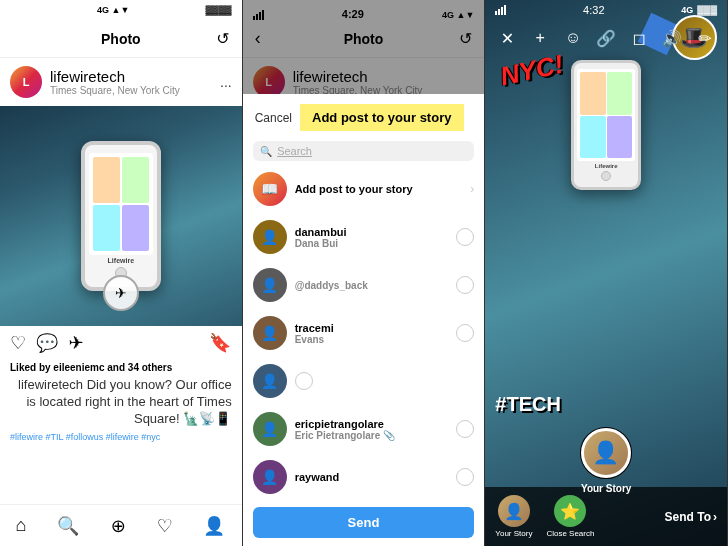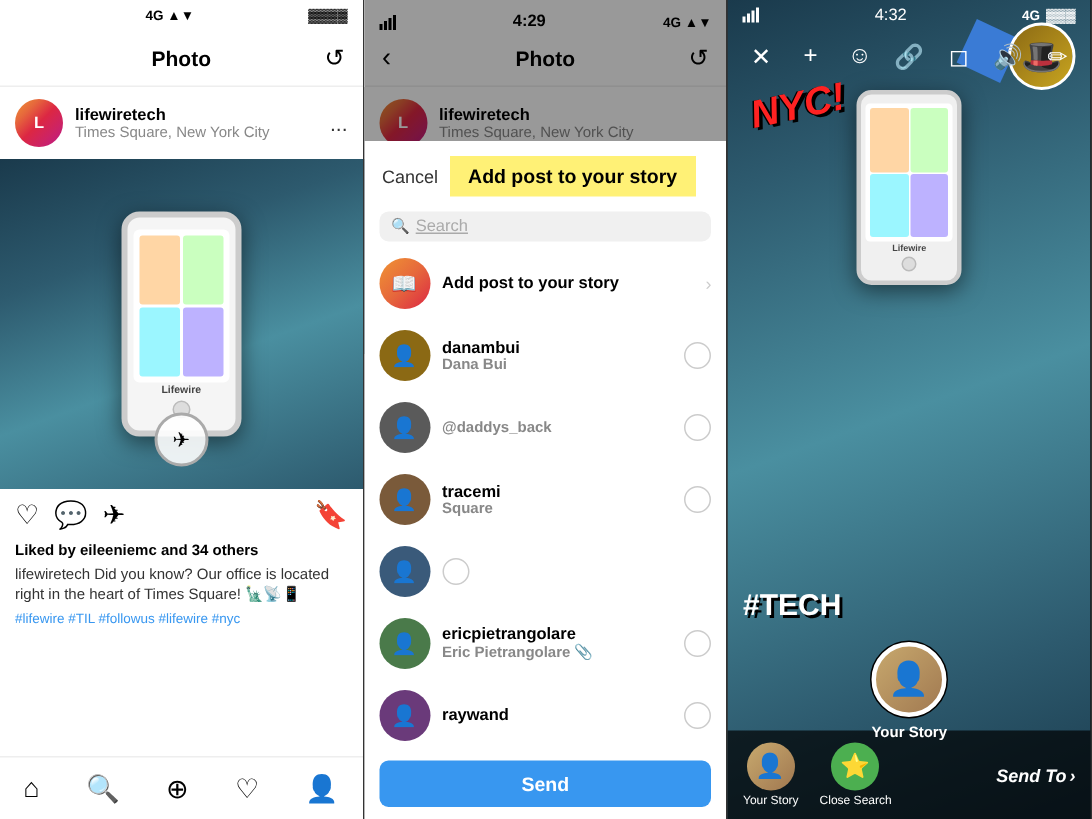--- a/index.html
+++ b/index.html
@@ -74,21 +74,21 @@
       display: flex;
       align-items: center;
       justify-content: center;
       color: white;
       font-size: 11px;
       font-weight: bold;
       flex-shrink: 0;
     }
 
     .user-info { flex: 1; }
-    .username { font-size: 11px; font-weight: 700; }
+    .username { font-size: 15px; font-weight: 400; }
     .location { font-size: 10px; color: #888; }
 
     .dots-menu {
       font-size: 14px;
       color: #333;
       cursor: pointer;
     }
 
     .panel1-image {
       width: 100%;
@@ -194,23 +194,24 @@
     }
 
     .panel1-likes {
       padding: 2px 10px;
       font-size: 10px;
       font-weight: 600;
     }
 
     .panel1-caption {
       padding: 2px 10px;
-      font-size: 10px;
+      font-size: 13px;
       color: #333;
       line-height: 1.3;
+      text-align: right;
     }
 
     .panel1-tags {
       padding: 2px 10px;
       font-size: 9px;
       color: #3897f0;
     }
 
     .panel1-navbar {
       margin-top: auto;
@@ -590,21 +591,20 @@
       margin-left: auto;
       background: transparent;
       border: none;
       color: #fff;
       font-size: 12px;
       font-weight: 600;
       cursor: pointer;
       display: flex;
       align-items: center;
       gap: 2px;
-      font-style: italic;
     }
 
     
     .p3-deco-man {
       position: absolute;
       top: 15px;
       right: 10px;
       width: 45px;
       height: 45px;
       border-radius: 50%;
@@ -773,21 +773,21 @@
         <div class="modal-item-name">@daddys_back</div>
       </div>
       <div class="modal-item-checkbox"></div>
     </div>
     <div class="modal-list-item">
       <div class="modal-item-avatar" style="background:#7a5a3a;">
           <span style="font-size:14px;">👤</span>
         </div>
       <div class="modal-item-info">
         <div class="modal-item-username">tracemi</div>
-        <div class="modal-item-name">Square</div>
+        <div class="modal-item-name">Evans</div>
       </div>
       <div class="modal-item-checkbox"></div>
     </div>
     <div class="modal-list-item">
       <div class="modal-item-avatar" style="background:#3a5a7a;">
           <span style="font-size:14px;">👤</span>
         </div>
       <div class="modal-item-checkbox"></div>
     </div>
     <div class="modal-list-item">

